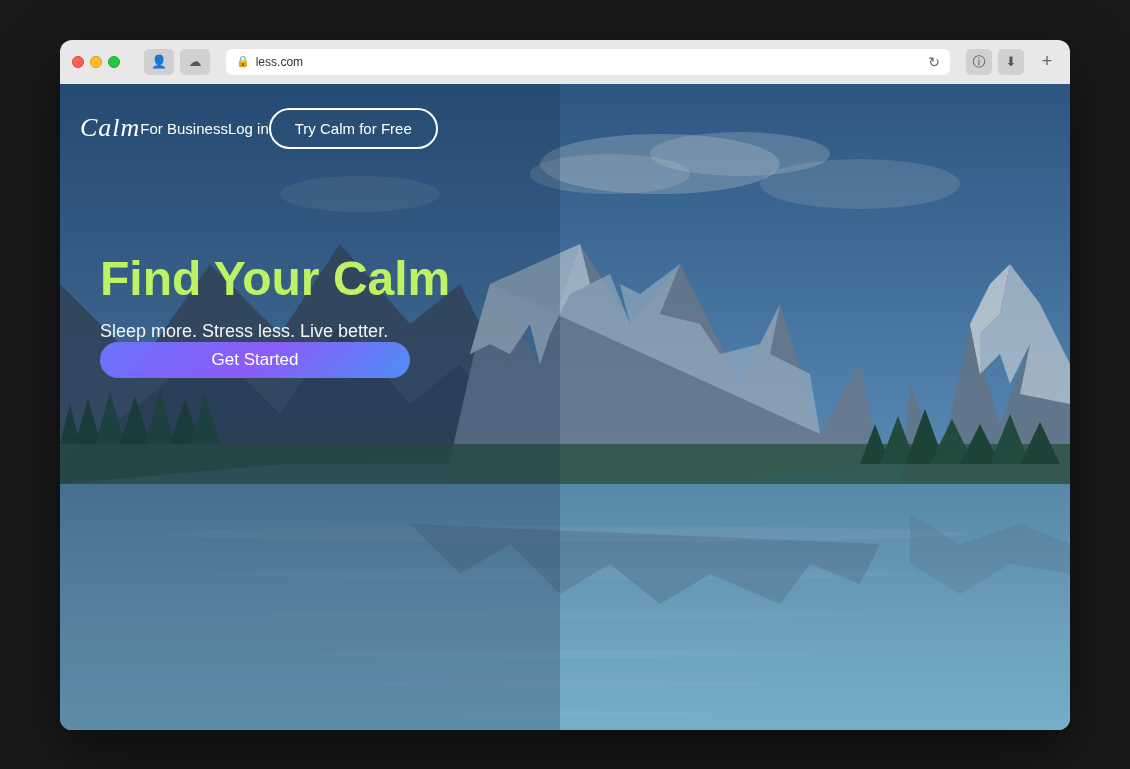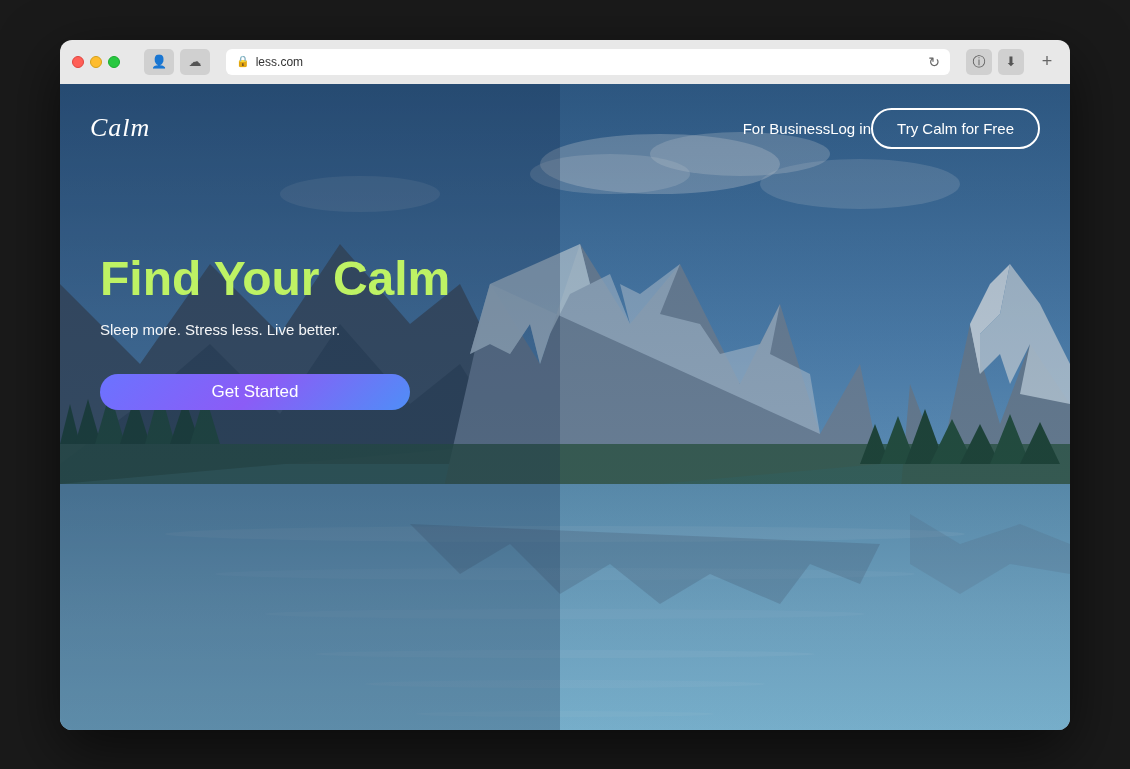--- a/index.html
+++ b/index.html
@@ -136,22 +136,21 @@
       width: 100%;
       height: 100%;
     }
 
     
     .nav {
       position: relative;
       z-index: 10;
       display: flex;
       align-items: center;
-      padding: 24px 30px;
-      justify-content: space-between;
+      padding: 24px 20px;
     }
 
     .logo {
       font-family: 'Georgia', serif;
       font-style: italic;
       color: white;
       font-size: 26px;
       font-weight: 300;
       letter-spacing: 1px;
       cursor: pointer;
@@ -191,23 +190,22 @@
     .hero-title {
       color: #bef264;
       font-size: 48px;
       font-weight: 600;
       margin-bottom: 16px;
       line-height: 1.1;
     }
 
     .hero-subtitle {
       color: rgba(255, 255, 255, 0.95);
-      font-size: 15px;
+      font-size: 18px;
       font-weight: 300;
-      margin-bottom: 36px;
     }
 
     .get-started-btn {
       background: linear-gradient(135deg, #6b73ff 0%, #8b5cf6 50%, #4f8ef7 100%);
       color: white;
       border: none;
       border-radius: 50px;
       padding: 8px 0;
       width: 310px;
       font-size: 17px;

